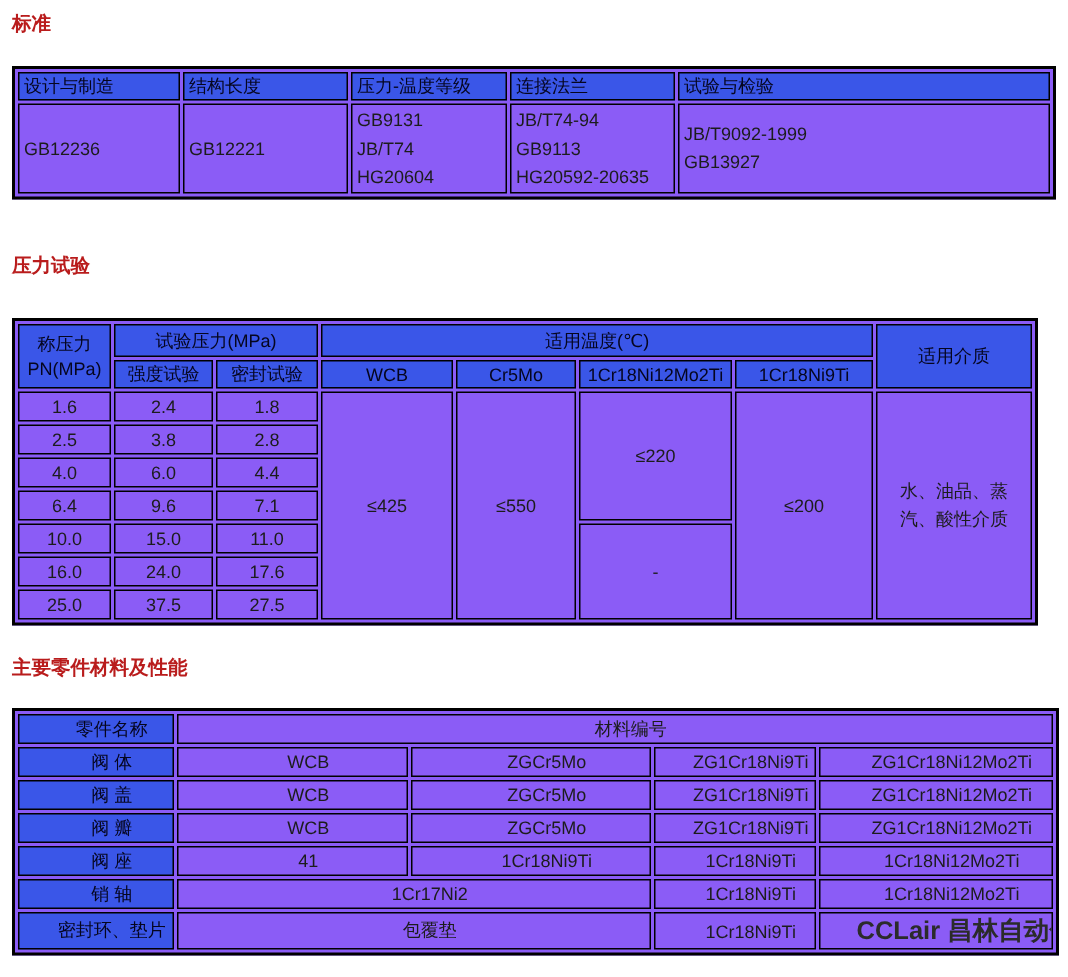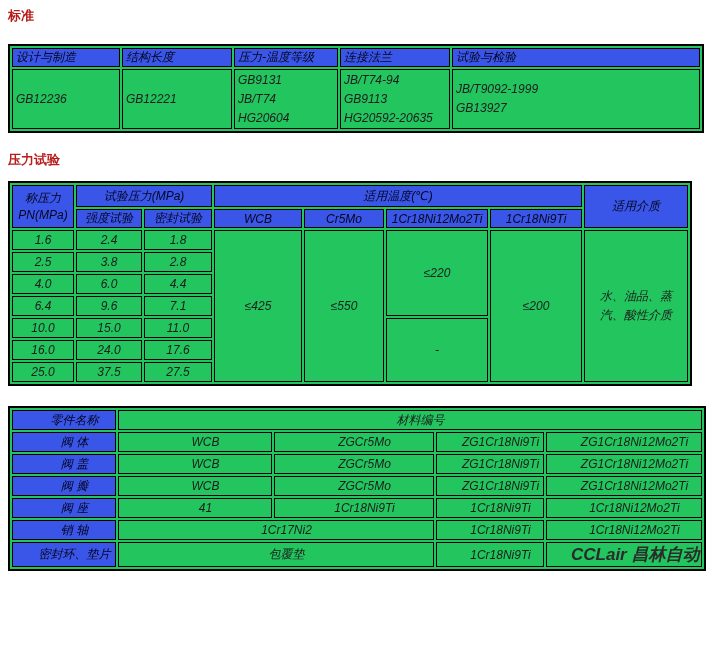--- a/index.html
+++ b/index.html
@@ -8,52 +8,51 @@
     font-family:"Liberation Sans","DejaVu Sans",sans-serif;
     font-size:12px;color:#1c1c1c;overflow:hidden;
   }
   .page{padding:8px 0 0 8px;}
   .sec-title{
     font-weight:bold;font-size:13px;color:#b91c1c;
     margin:0;padding:0;line-height:15px;
   }
   table{
     border-collapse:separate;border-spacing:2px;
-    border:2px solid #000;background:#22c55e;
+    border:2px solid #000;background:#8b5cf6;
     table-layout:fixed;
-    font-style:italic;
   }
   td{
     border:1px solid #000;padding:0 3px;
     vertical-align:middle;overflow:hidden;
   }
   .blue{background:#3A56E8;color:#05051e;}
   .left{text-align:left;}
 
   
   .t1{width:695px;margin-top:21px;}
   .t1 .hd td{height:15px;}
   .t1 .data td{height:58px;}
   .t1 .multiline div{line-height:19px;}
 
   
-  .t2{width:552px;margin-top:14px;}
+  .t2{width:552px;margin-top:28px;}
   .t2 td{text-align:center;}
   .t2 .hd1 td{height:20px;}
   .t2 .hd2 td{height:16px;text-align:center;}
   .t2 .data td{height:18px;}
   .t2 .pn-head div{line-height:17px;}
   .medium-cell{line-height:19px;padding:0 5px;}
 
   
   .t3{width:696px;margin-top:20px;}
   .t3 td{text-align:center;height:18px;padding-left:24px;}
 
   .title-gap1{margin-top:0;}
-  .title-gap2{margin-top:19px;}
+  .title-gap2{margin-top:36px;}
   .title-gap3{margin-top:20px;}
 
   .wm-cell{position:relative;padding:0;}
   .watermark{
     font-size:17px;font-weight:bold;color:#2b2b2b;
     white-space:nowrap;letter-spacing:0px;
   }
 </style>
 </head>
 <body>
@@ -167,20 +166,21 @@
       <td>17.6</td>
     </tr>
     <tr class="data">
       <td>25.0</td>
       <td>37.5</td>
       <td>27.5</td>
     </tr>
   </tbody>
     </table>
 
+  <div class="sec-title title-gap3">主要零件材料及性能</div>
 
   <table class="t3">
     <colgroup>
       <col style="width:104px">
         <col style="width:154px">
         <col style="width:160px">
       <col style="width:108px">
         <col style="width:156px">
     </colgroup>
     <tbody>

